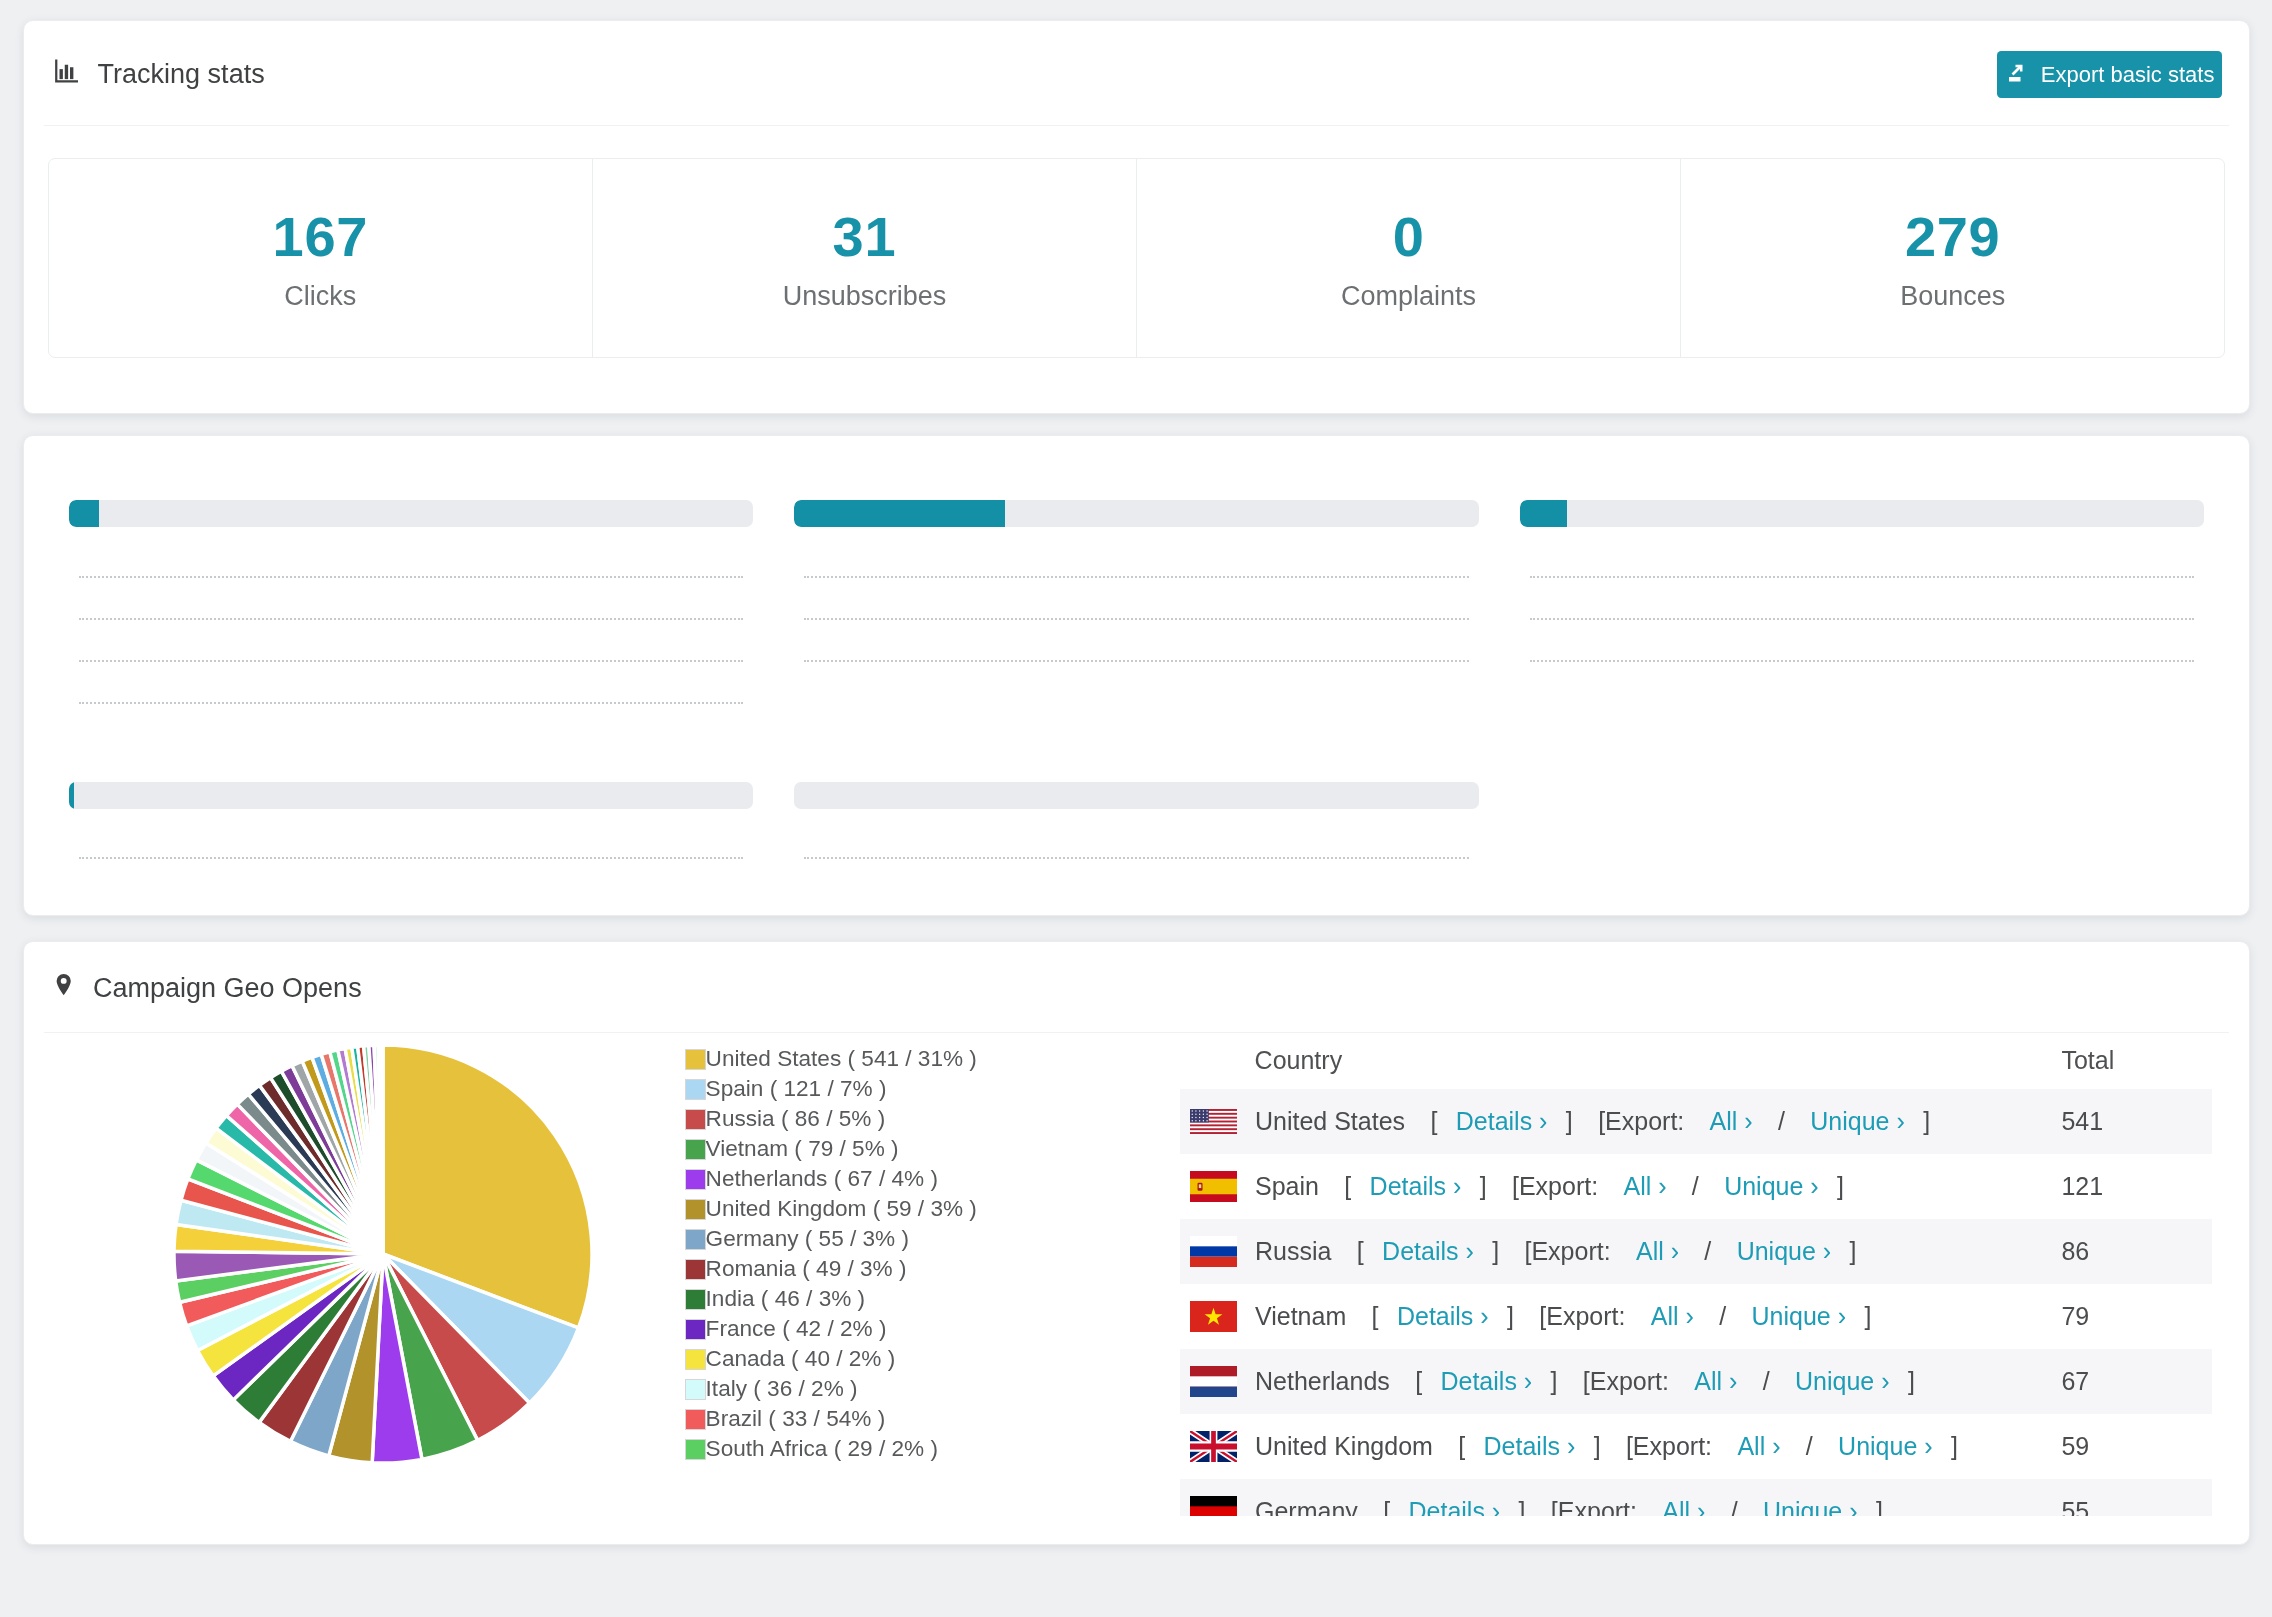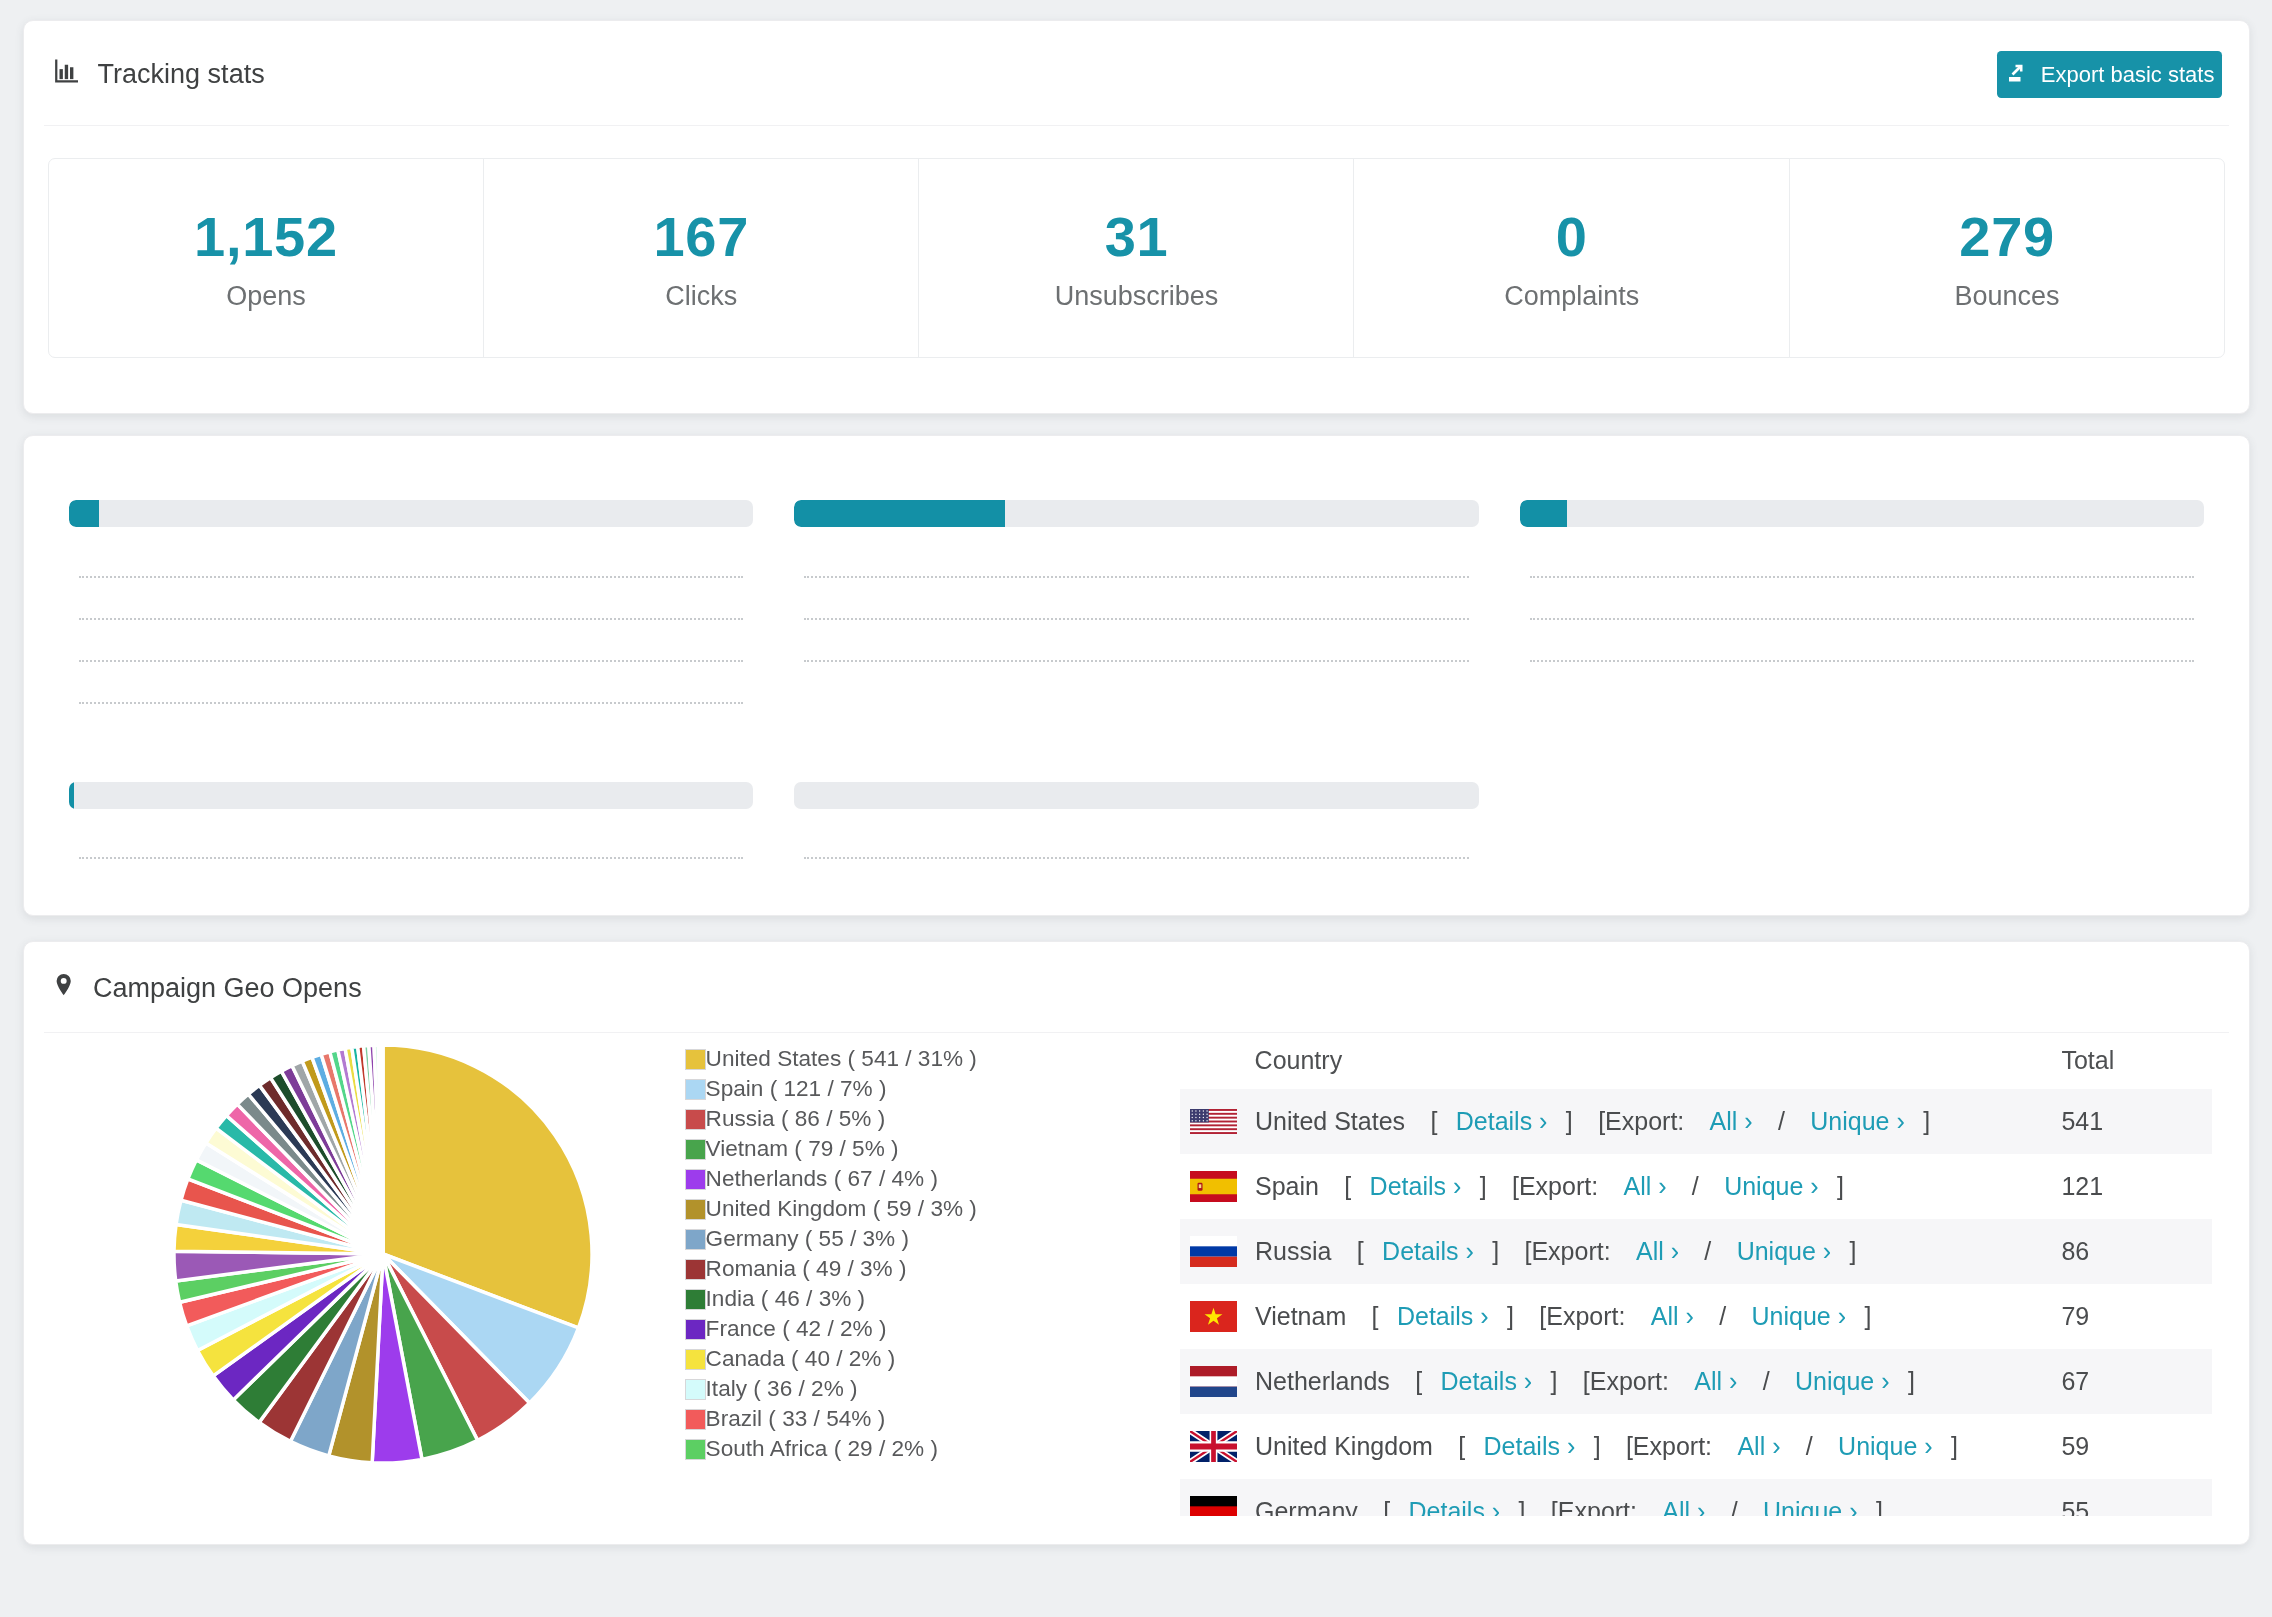--- a/index.html
+++ b/index.html
@@ -99,24 +99,20 @@
           <rect x="4" y="17" width="11.5" height="4.5" fill="#fff"></rect>
           <path d="M7.5 14.5 L15.5 6.5" stroke="#fff" stroke-width="2.6"></path>
           <path d="M10.5 6 H16.2 V11.6" fill="none" stroke="#fff" stroke-width="2.6"></path>
         </svg>
       </span>
       <span>Export basic stats</span>
     </button>
   </div>
   <div class="summary" id="summaryRow">
       <div class="sbox">
-        <div class="s-val">1,152</div>
-        <div class="s-label">Opens</div>
-      </div>
-      <div class="sbox">
         <div class="s-val">167</div>
         <div class="s-label">Clicks</div>
       </div>
       <div class="sbox">
         <div class="s-val">31</div>
         <div class="s-label">Unsubscribes</div>
       </div>
       <div class="sbox">
         <div class="s-val">0</div>
         <div class="s-label">Complaints</div>

